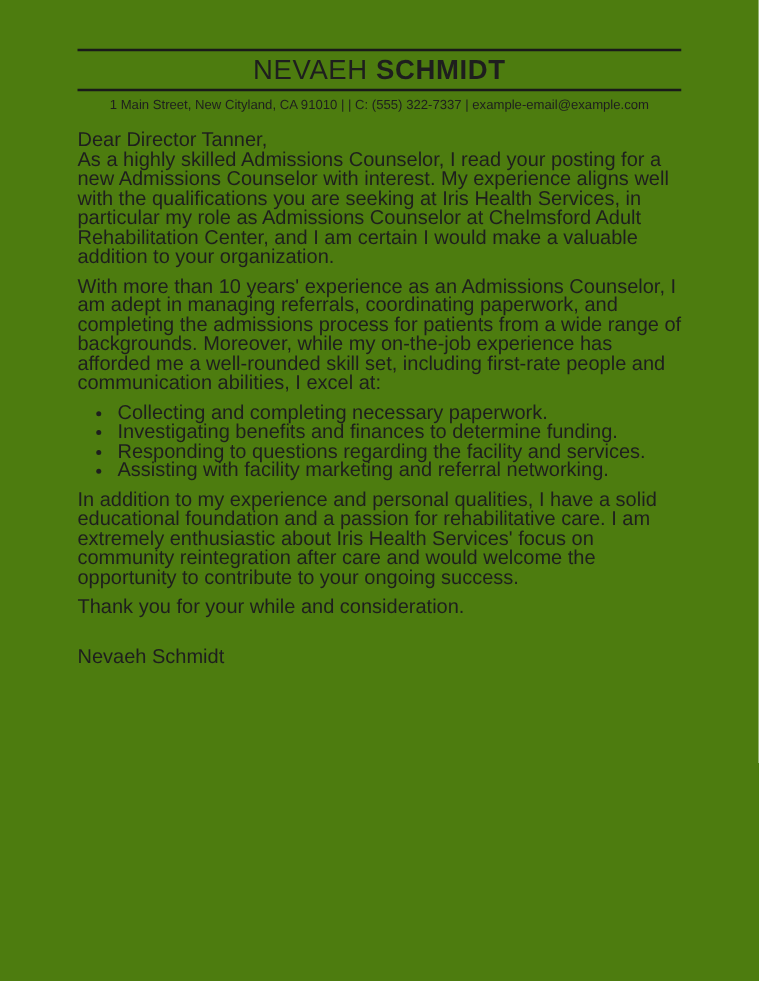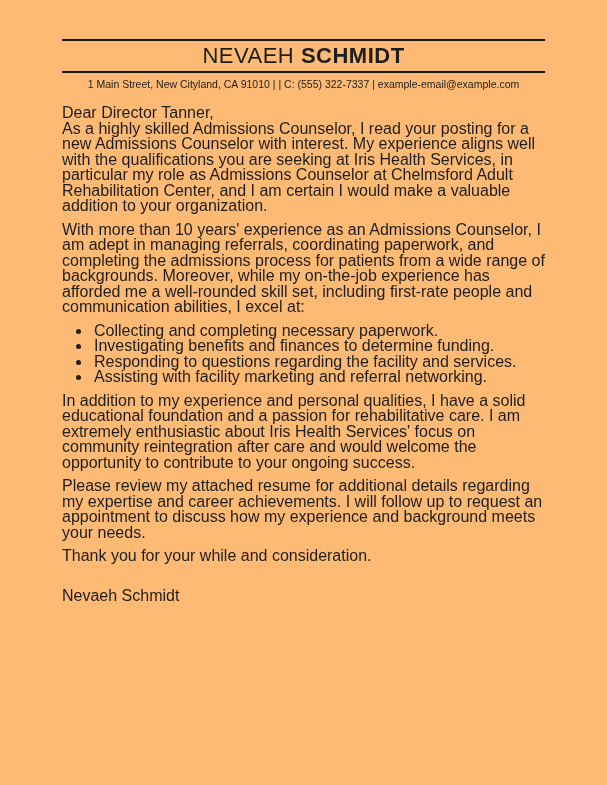--- a/index.html
+++ b/index.html
@@ -4,21 +4,21 @@
 <style>
   html, body {
     margin: 0;
     padding: 0;
     background: #ffffff;
   }
   .page {
     position: relative;
     width: 607px;
     height: 785px;
-    background: #fdba74;
+    background: #4d7c0f;
     overflow: hidden;
     font-family: "Liberation Sans", "DejaVu Sans", sans-serif;
     color: #1e1e1e;
   }
   .content {
     padding: 39px 62px 0 62px; 
   }
   .letterhead {
     border-top: 2px solid #1a1a1a;
     border-bottom: 2px solid #1a1a1a;
@@ -90,21 +90,20 @@
 
       <ul class="bullets">
         <li>Collecting and completing necessary paperwork.</li>
         <li>Investigating benefits and finances to determine funding.</li>
         <li>Responding to questions regarding the facility and services.</li>
         <li>Assisting with facility marketing and referral networking.</li>
       </ul>
 
       <p>In addition to my experience and personal qualities, I have a solid educational foundation and a passion for rehabilitative care. I am extremely enthusiastic about Iris Health Services' focus on community reintegration after care and would welcome the opportunity to contribute to your ongoing success.</p>
 
-      <p>Please review my attached resume for additional details regarding my expertise and career achievements. I will follow up to request an appointment to discuss how my experience and background meets your needs.</p>
 
       <p>Thank you for your while and consideration.</p>
 
 
       <p class="signature">Nevaeh Schmidt</p>
 
     </main>
   </div>
 </div>
 

